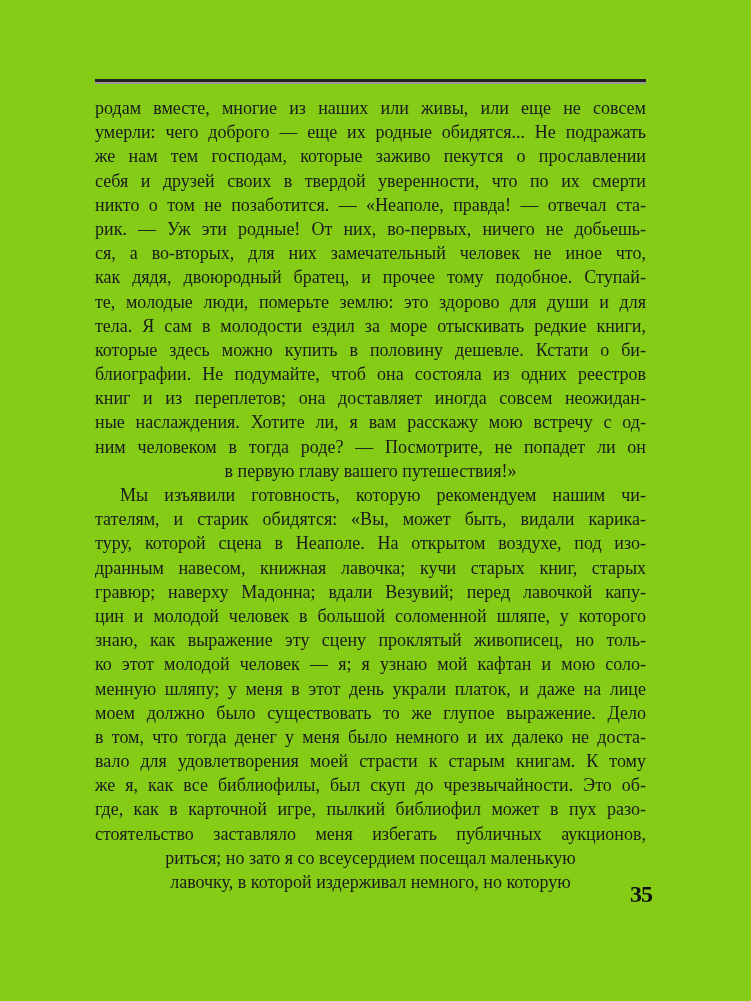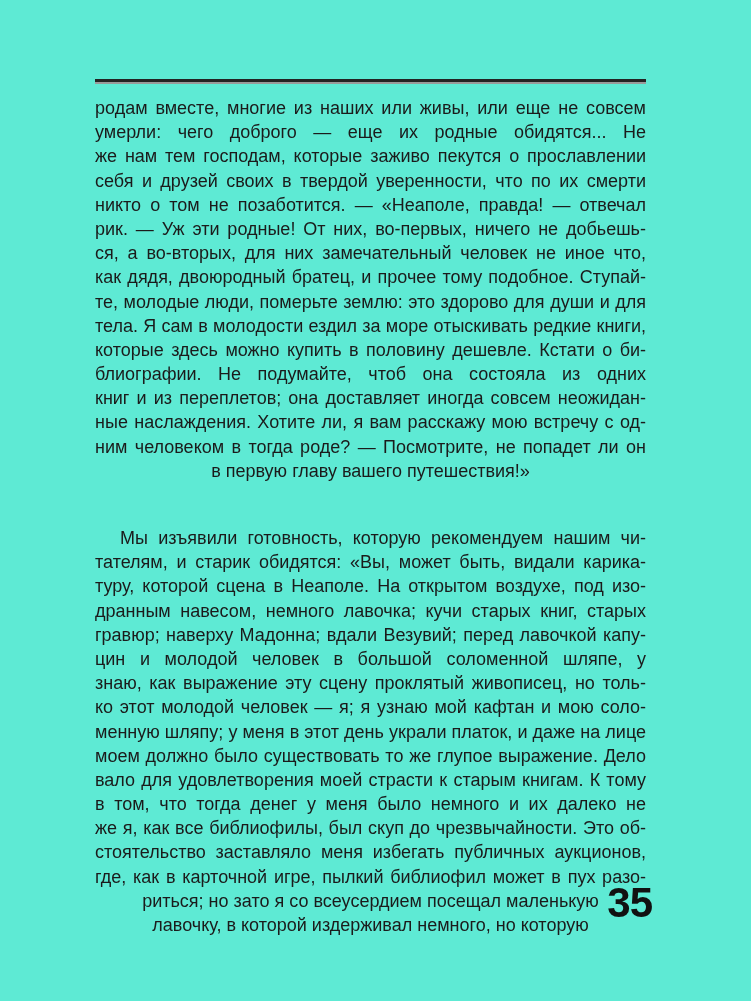--- a/index.html
+++ b/index.html
@@ -4,23 +4,23 @@
 <style>
   html, body {
     margin: 0;
     padding: 0;
     background: #ffffff;
   }
   .page {
     position: relative;
     width: 751px;
     height: 1001px;
-    background: #5eead4;
+    background: #84cc16;
     overflow: hidden;
-    font-family: Liberation Sans, sans-serif;
+    font-family: Liberation Serif, serif;
   }
   .rule {
     position: absolute;
     left: 95px;
     top: 79px;
     width: 551px;
     height: 3px;
     background: #232323;
     box-shadow: 0 2px 0 #9a9a9a;
   }
@@ -38,27 +38,26 @@
     overflow: hidden;
     white-space: normal;
     text-align: center;
   }
   .line.just {
     text-align: justify;
     text-align-last: justify;
   }
   .line.indent {
     text-indent: 25px;
-    margin-top: 43px;
   }
   .page-number {
     position: absolute;
     top: 882px;
     right: 99px;
-    font-size: 42px;
+    font-size: 24px;
     line-height: 1;
     font-weight: bold;
     color: #111111;
     letter-spacing: -1px;
     text-align: right;
   }
 </style>
 </head>
 <body>
 
@@ -77,29 +76,29 @@
       <div class="line just">тела. Я сам в молодости ездил за море отыскивать редкие книги,</div>
       <div class="line just">которые здесь можно купить в половину дешевле. Кстати о би-</div>
       <div class="line just">блиографии. Не подумайте, чтоб она состояла из одних реестров</div>
       <div class="line just">книг и из переплетов; она доставляет иногда совсем неожидан-</div>
       <div class="line just">ные наслаждения. Хотите ли, я вам расскажу мою встречу с од-</div>
       <div class="line just">ним человеком в тогда роде? — Посмотрите, не попадет ли он</div>
       <div class="line">в первую главу вашего путешествия!»</div>
       <div class="line just indent">Мы изъявили готовность, которую рекомендуем нашим чи-</div>
       <div class="line just">тателям, и старик обидятся: «Вы, может быть, видали карика-</div>
       <div class="line just">туру, которой сцена в Неаполе. На открытом воздухе, под изо-</div>
-      <div class="line just">дранным навесом, немного лавочка; кучи старых книг, старых</div>
+      <div class="line just">дранным навесом, книжная лавочка; кучи старых книг, старых</div>
       <div class="line just">гравюр; наверху Мадонна; вдали Везувий; перед лавочкой капу-</div>
       <div class="line just">цин и молодой человек в большой соломенной шляпе, у которого</div>
       <div class="line just">знаю, как выражение эту сцену проклятый живописец, но толь-</div>
       <div class="line just">ко этот молодой человек — я; я узнаю мой кафтан и мою соло-</div>
       <div class="line just">менную шляпу; у меня в этот день украли платок, и даже на лице</div>
       <div class="line just">моем должно было существовать то же глупое выражение. Дело</div>
+      <div class="line just">в том, что тогда денег у меня было немного и их далеко не доста-</div>
       <div class="line just">вало для удовлетворения моей страсти к старым книгам. К тому</div>
-      <div class="line just">в том, что тогда денег у меня было немного и их далеко не доста-</div>
       <div class="line just">же я, как все библиофилы, был скуп до чрезвычайности. Это об-</div>
+      <div class="line just">где, как в карточной игре, пылкий библиофил может в пух разо-</div>
       <div class="line just">стоятельство заставляло меня избегать публичных аукционов,</div>
-      <div class="line just">где, как в карточной игре, пылкий библиофил может в пух разо-</div>
       <div class="line">риться; но зато я со всеусердием посещал маленькую</div>
       <div class="line">лавочку, в которой издерживал немного, но которую</div>
     </div>
   <div class="page-number">35</div>
 </div>
 
 </body></html>

